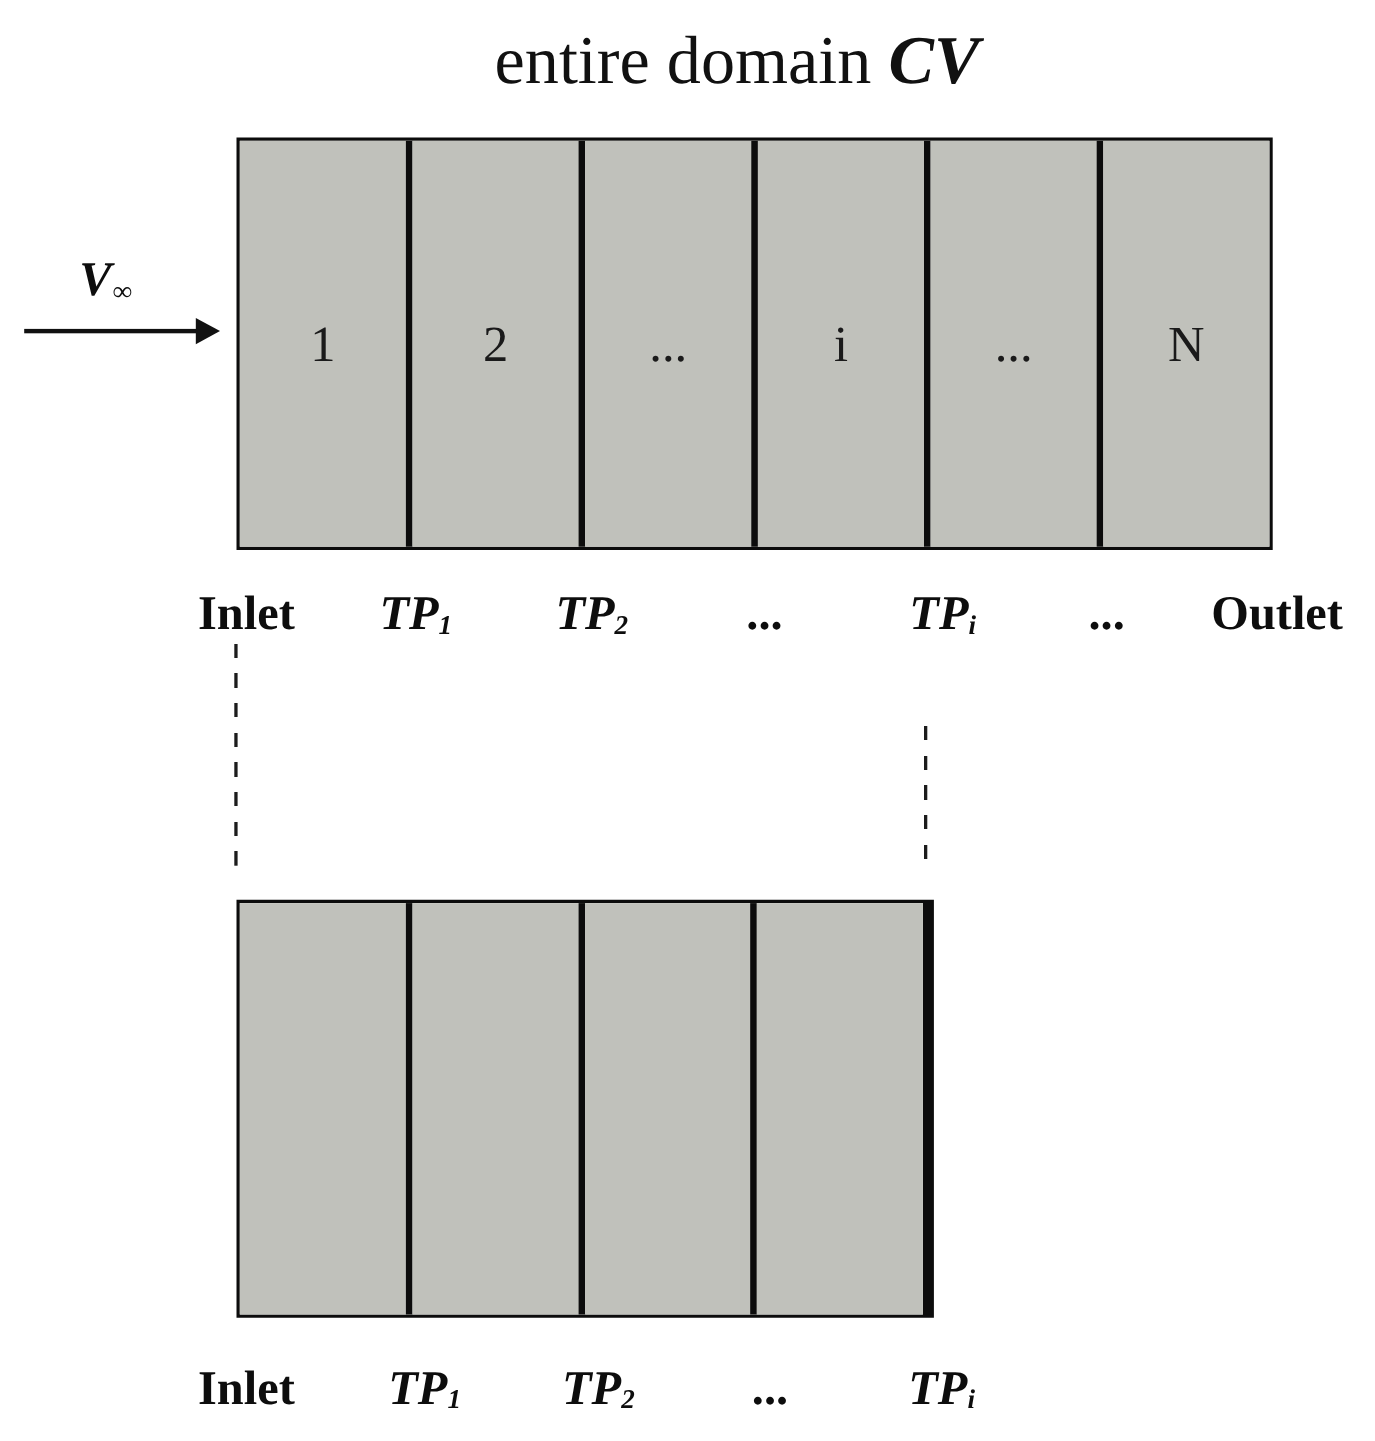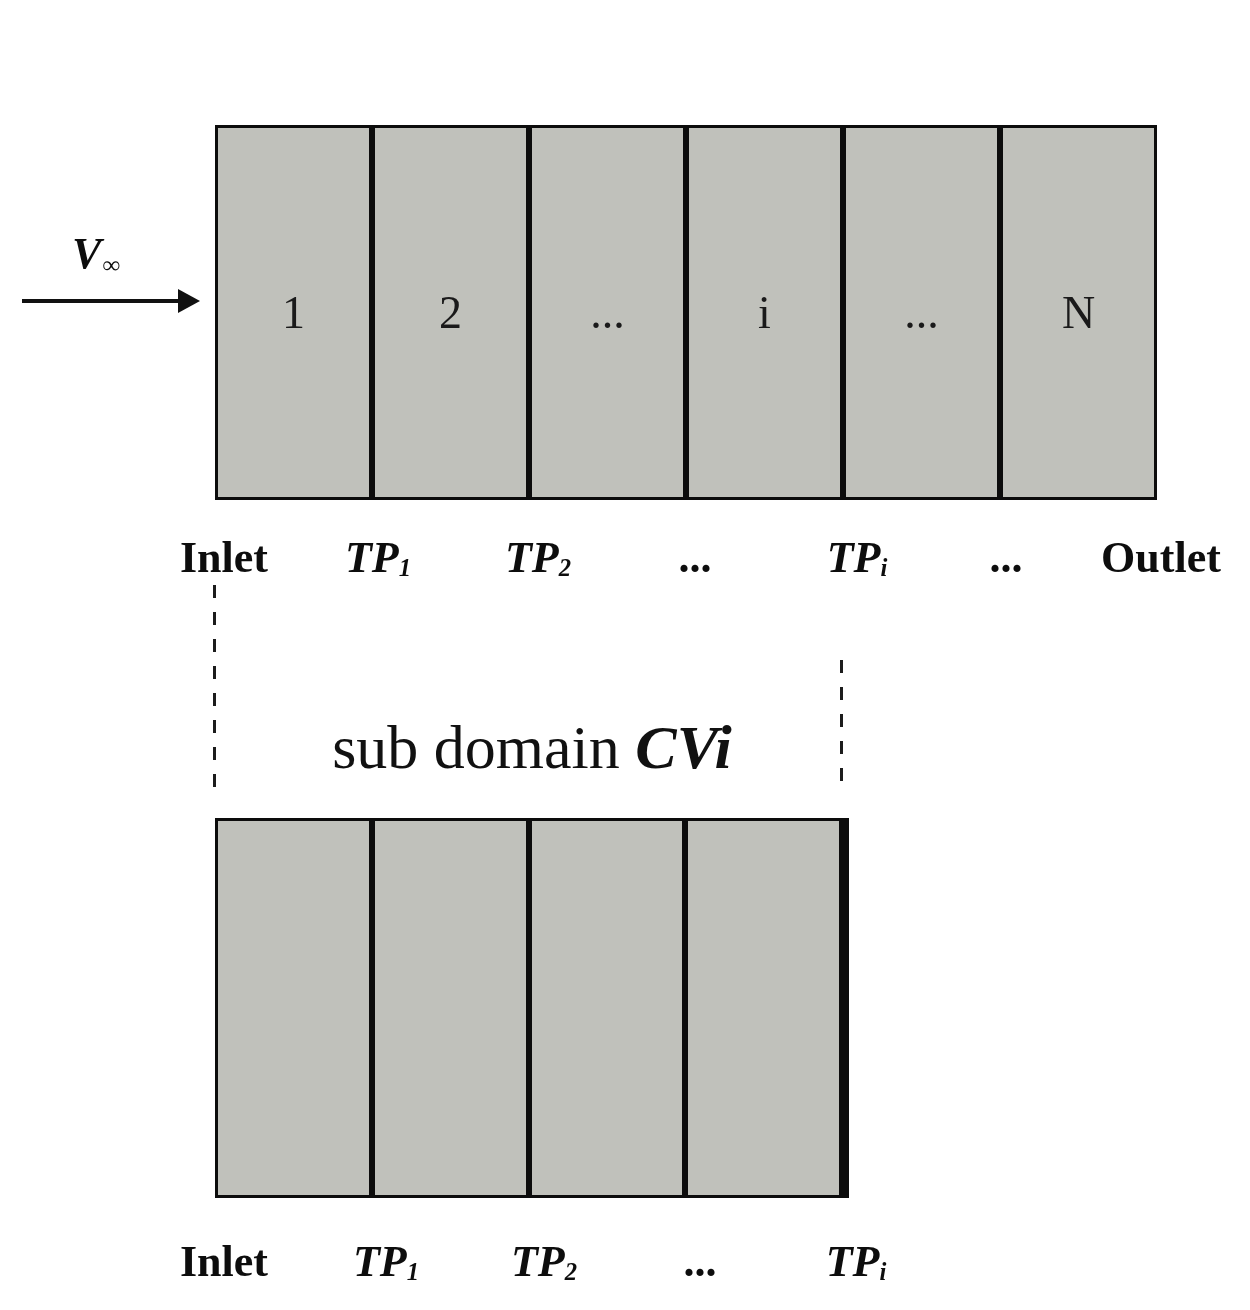--- a/index.html
+++ b/index.html
@@ -96,20 +96,23 @@
     background: repeating-linear-gradient(180deg,
       #1c1c1c 0px, #1c1c1c 13px,
       transparent 13px, transparent 27px);
   }
 </style>
 </head>
 <body>
 
 <div id="canvas">
 
+  <div class="abs fig-title" style="left:160px; top:20px; width:1020px;">
+    <span>entire domain </span><span class="emph">CV</span>
+  </div>
 
   <div class="abs flow-label" style="left:72px; top:228px;">
     <span>V</span><span class="inf">∞</span>
   </div>
   <div class="abs" style="left:22px; top:289px; width:178px; height:24px;">
     <div class="arrow-shaft abs" style="left:0; top:10px; width:158px;"></div>
     <div class="arrow-head abs" style="left:156px; top:0;"></div>
   </div>
 
   <div class="abs domain-rect" style="left:215px; top:125px; width:942px; height:375px;">
@@ -143,23 +146,20 @@
   <div class="abs blabel" style="left:695px; top:532px;">...</div>
   <div class="abs blabel tp" style="left:857px; top:532px;">
     <span>TP</span><span class="subs">i</span>
   </div>
   <div class="abs blabel" style="left:1006px; top:532px;">...</div>
   <div class="abs blabel" style="left:1161px; top:532px;">Outlet</div>
 
   <div class="abs dashline" style="left:213px; top:585px; height:202px;"></div>
   <div class="abs dashline" style="left:840px; top:660px; height:127px;"></div>
 
-  <div class="abs fig-title" style="left:215px; top:712px; width:634px;">
-    <span>sub domain </span><span class="emph">CVi</span>
-  </div>
 
   <div class="abs domain-rect" style="left:215px; top:818px; width:634px; height:380px; border-right-width:10px;">
     <div class="cell" style="background:#c0c1bb;">
       <span></span>
     </div>
     <div class="cell" style="background:#c0c1bb;">
       <span></span>
     </div>
     <div class="cell" style="background:#c0c1bb;">
       <span></span>

